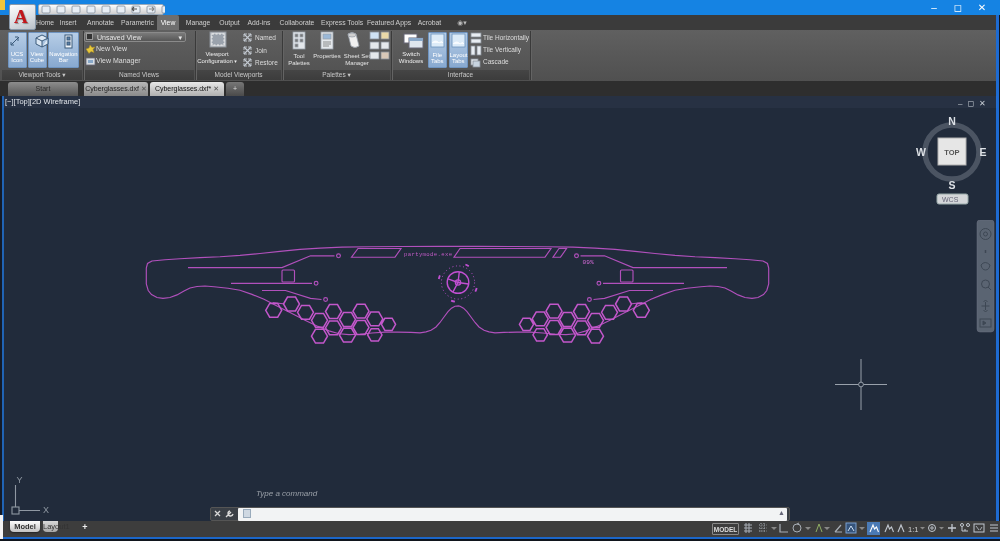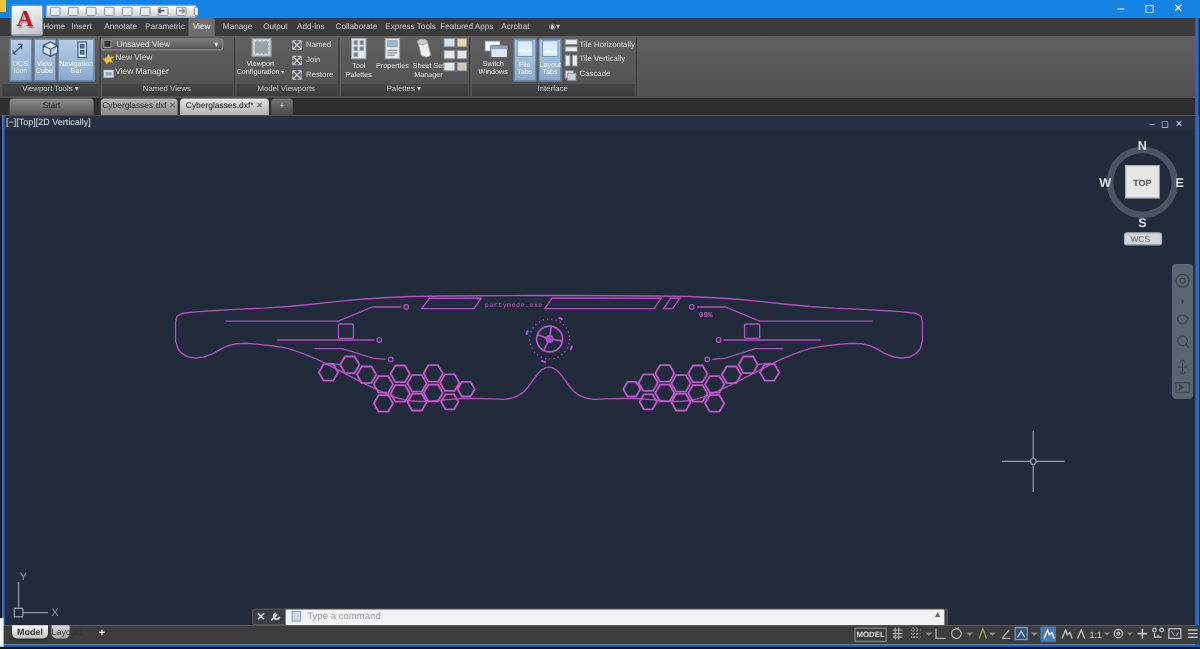--- a/index.html
+++ b/index.html
@@ -178,21 +178,21 @@
 <div class="ftab" style="left:8px;width:70px;background:linear-gradient(#8d8d8d,#565656);color:#2a2a2a">Start</div>
 <div class="ftab" style="left:84px;width:64px;background:linear-gradient(#b8b8b8,#8a8a8a);color:#222;font-size:7px">Cyberglasses.dxf <span style="color:#555">✕</span></div>
 <div class="ftab" style="left:150px;width:74px;background:linear-gradient(#e8e8e8,#b0b0b0);color:#111;font-size:7px">Cyberglasses.dxf* <span style="color:#555">✕</span></div>
 <div class="ftab" style="left:226px;width:18px;background:linear-gradient(#777,#4a4a4a);color:#ddd">+</div>
 <div class="abs canvas"></div>
 <div class="abs" style="left:0;top:96px;width:2px;height:425px;background:#141a26"></div>
 <div class="abs" style="left:2px;top:96px;width:2px;height:425px;background:#2063b4"></div>
 <div class="abs" style="left:996px;top:15px;width:3px;height:526px;background:#1e6bd2"></div>
 <div class="abs" style="left:999px;top:15px;width:1px;height:526px;background:#10151d"></div>
 <div class="abs" style="left:3px;top:96px;width:994px;height:12px;background:rgba(160,180,210,0.05)"></div>
-<div class="abs" style="left:5px;top:97px;font-size:7.5px;color:#dfe3e8">[−][Top][2D Vertically]</div>
+<div class="abs" style="left:5px;top:97px;font-size:7.5px;color:#dfe3e8">[−][Top][2D Wireframe]</div>
 <div class="abs" style="left:958px;top:99px;font-size:8px;color:#c8cdd4;letter-spacing:5px">–◻✕</div>
 <svg width="110" height="115" style="position:absolute;left:897px;top:108px">
 <circle cx="55" cy="44" r="27" fill="none" stroke="#525c6a" stroke-width="5.5" opacity="0.85"></circle>
 <rect x="41" y="30" width="28" height="27" fill="#e6e6e6" stroke="#b0b0b0"></rect>
 <text x="55" y="47" font-size="7.5" font-weight="bold" fill="#555" text-anchor="middle">TOP</text>
 <text x="55" y="17" font-size="10.5" font-weight="bold" fill="#dde1e6" text-anchor="middle">N</text>
 <text x="55" y="81" font-size="10.5" font-weight="bold" fill="#dde1e6" text-anchor="middle">S</text>
 <text x="24" y="48" font-size="10.5" font-weight="bold" fill="#dde1e6" text-anchor="middle">W</text>
 <text x="86" y="48" font-size="10.5" font-weight="bold" fill="#dde1e6" text-anchor="middle">E</text>
 <rect x="40" y="86" width="31" height="10" rx="2" fill="#d4d6d9" stroke="#9aa"></rect>
@@ -249,21 +249,21 @@
 <text x="16.5" y="483" font-family="Liberation Sans, sans-serif" font-size="9" fill="#8f98a2">Y</text>
 <text x="43" y="513" font-family="Liberation Sans, sans-serif" font-size="9" fill="#8f98a2">X</text>
 </svg>
 <div class="abs" style="left:210px;top:507px;width:580px;height:14px;background:#3a3f46;border:1px solid #555;border-radius:2px"></div>
 <svg width="26" height="12" style="position:absolute;left:211px;top:508px">
 <path d="M4,3 l5,5 M9,3 l-5,5" stroke="#d8d8d8" stroke-width="1.3"></path>
 <path d="M15,9 L20,4 M19,3 a2.5,2.5 0 1 0 3,3" stroke="#d8d8d8" stroke-width="1.4" fill="none"></path>
 </svg>
 <div class="abs" style="left:238px;top:507.5px;width:549px;height:13px;background:#f2f3f4;border-radius:1px"></div>
 <div class="abs" style="left:243px;top:509px;width:8px;height:9px;background:#cfd8e2;border:1px solid #9ab"></div>
-<div class="abs" style="left:256px;top:509px;font-size:8px;color:#9aa0a8">Type a command</div>
+<div class="abs" style="left:256px;top:489px;font-size:8px;font-style:italic;color:#9aa0a8">Type a command</div>
 <div class="abs" style="left:778px;top:509px;font-size:7px;color:#667">▲</div>
 <div class="abs statusbar"></div>
 <div class="abs" style="left:10px;top:521px;width:30px;height:11px;background:linear-gradient(#fdfdfd,#c2c2c2);border-radius:0 0 4px 4px;color:#333;font-size:7.5px;font-weight:bold;text-align:center;line-height:11px;box-shadow:0 1px 2px #222">Model</div>
 <div class="abs" style="left:43px;top:521px;width:15px;height:11px;background:linear-gradient(#d8d8d8,#a8a8a8);border-radius:0 0 4px 4px;color:#333;font-size:7.5px;text-align:center;line-height:11px">Layout1</div>
 <div class="abs" style="left:79px;top:522px;width:12px;height:10px;color:#eee;font-size:9px;font-weight:bold;text-align:center;line-height:10px">+</div>
 <div class="abs" style="left:712px;top:523px;width:27px;height:12px;border:1px solid #888;color:#ddd;font-size:6.5px;font-weight:bold;text-align:center;line-height:11px;border-radius:1px">MODEL</div>
 <svg width="260" height="16" style="position:absolute;left:740px;top:521px">
 <g stroke="#a8aeb6" stroke-width="1" fill="none">
 <path d="M4,4 h8 M4,7 h8 M4,10 h8 M6,2 v10 M9,2 v10"></path>
 <g stroke-dasharray="1 1.5">

